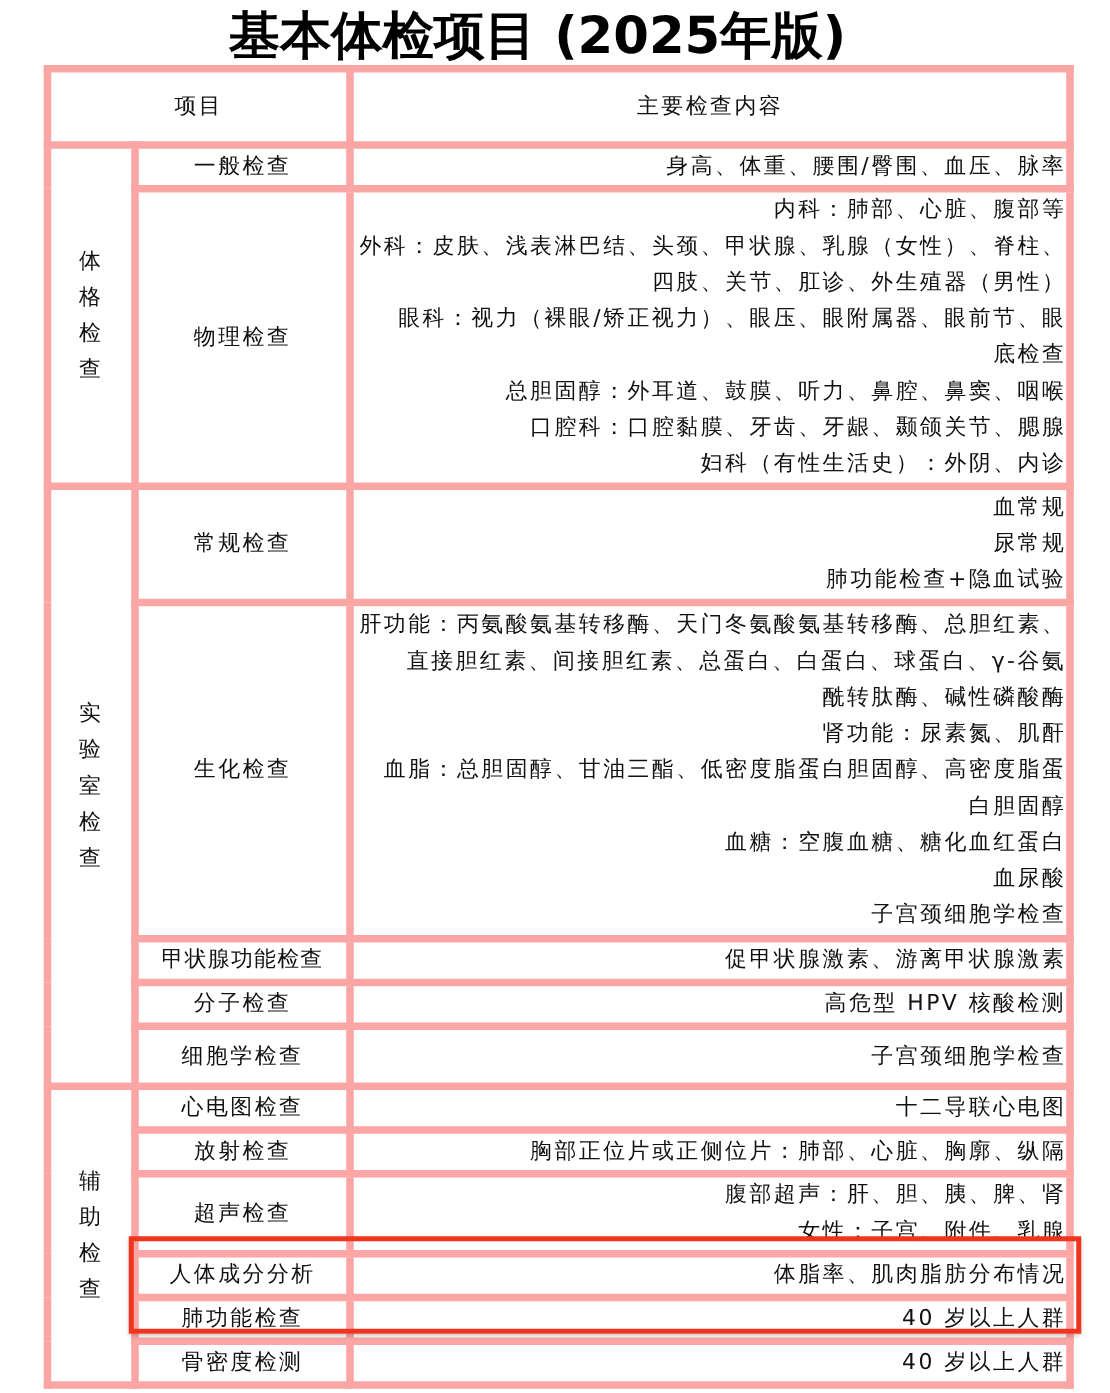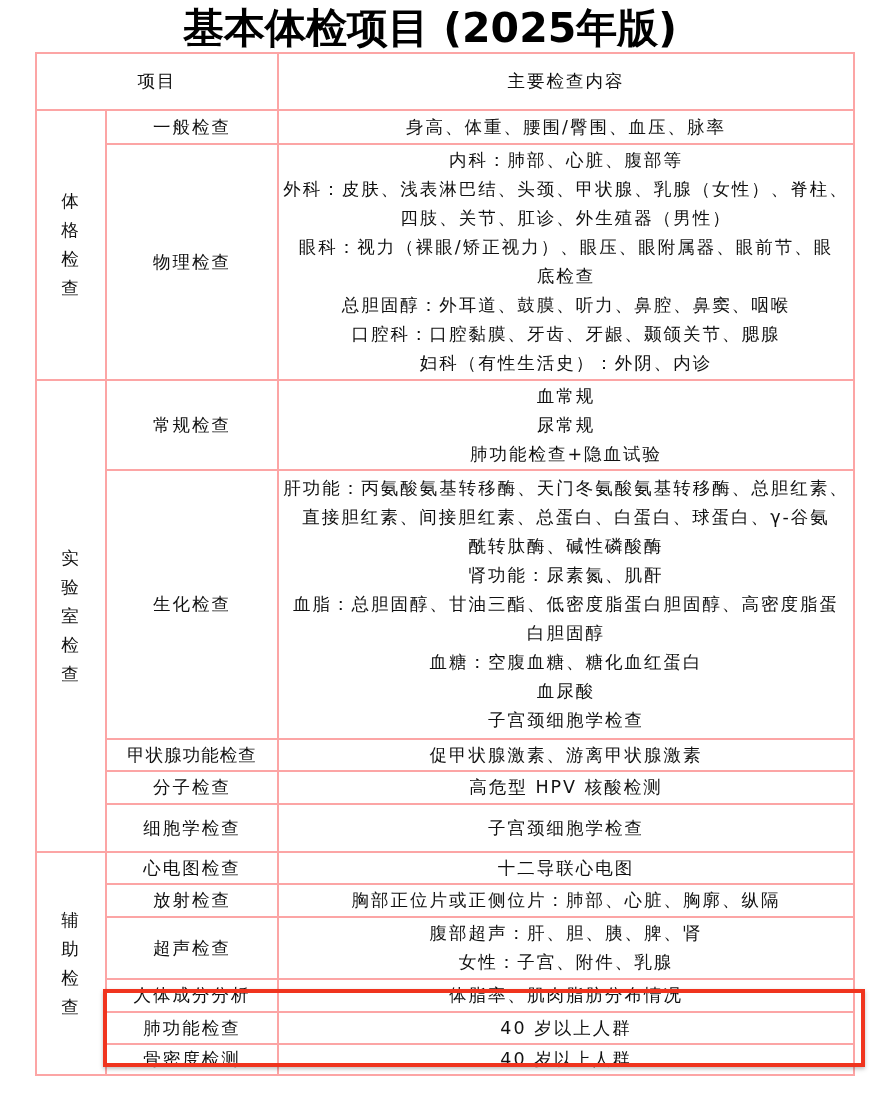--- a/index.html
+++ b/index.html
@@ -29,21 +29,21 @@
     }
     table.grid {
       position: absolute;
       left: 35px;
       top: 52px;
       width: 818px;
       border-collapse: collapse;
       table-layout: fixed;
     }
     table.grid td, table.grid th {
-      border: 2px solid #fca5a5;
+      border: 6px solid #fca5a5;
       padding: 0;
       font-size: 17.5px;
       line-height: 29px;
       font-weight: normal;
       vertical-align: middle;
       letter-spacing: 2px;
     }
     col.c1 { width: 70px; }
     col.c2 { width: 172px; }
     col.c3 { width: 576px; }
@@ -60,21 +60,21 @@
       font-size: 18px;
       line-height: 30px;
     }
     td.cat span {
       display: block;
     }
     td.item {
       text-align: center;
     }
     td.content {
-      text-align: center;
+      text-align: right;
       padding-left: 3px;
       padding-right: 2px;
       letter-spacing: 2.4px;
     }
     td.content .line {
       display: block;
       white-space: nowrap;
       overflow: hidden;
     }
     .highlight-box {

